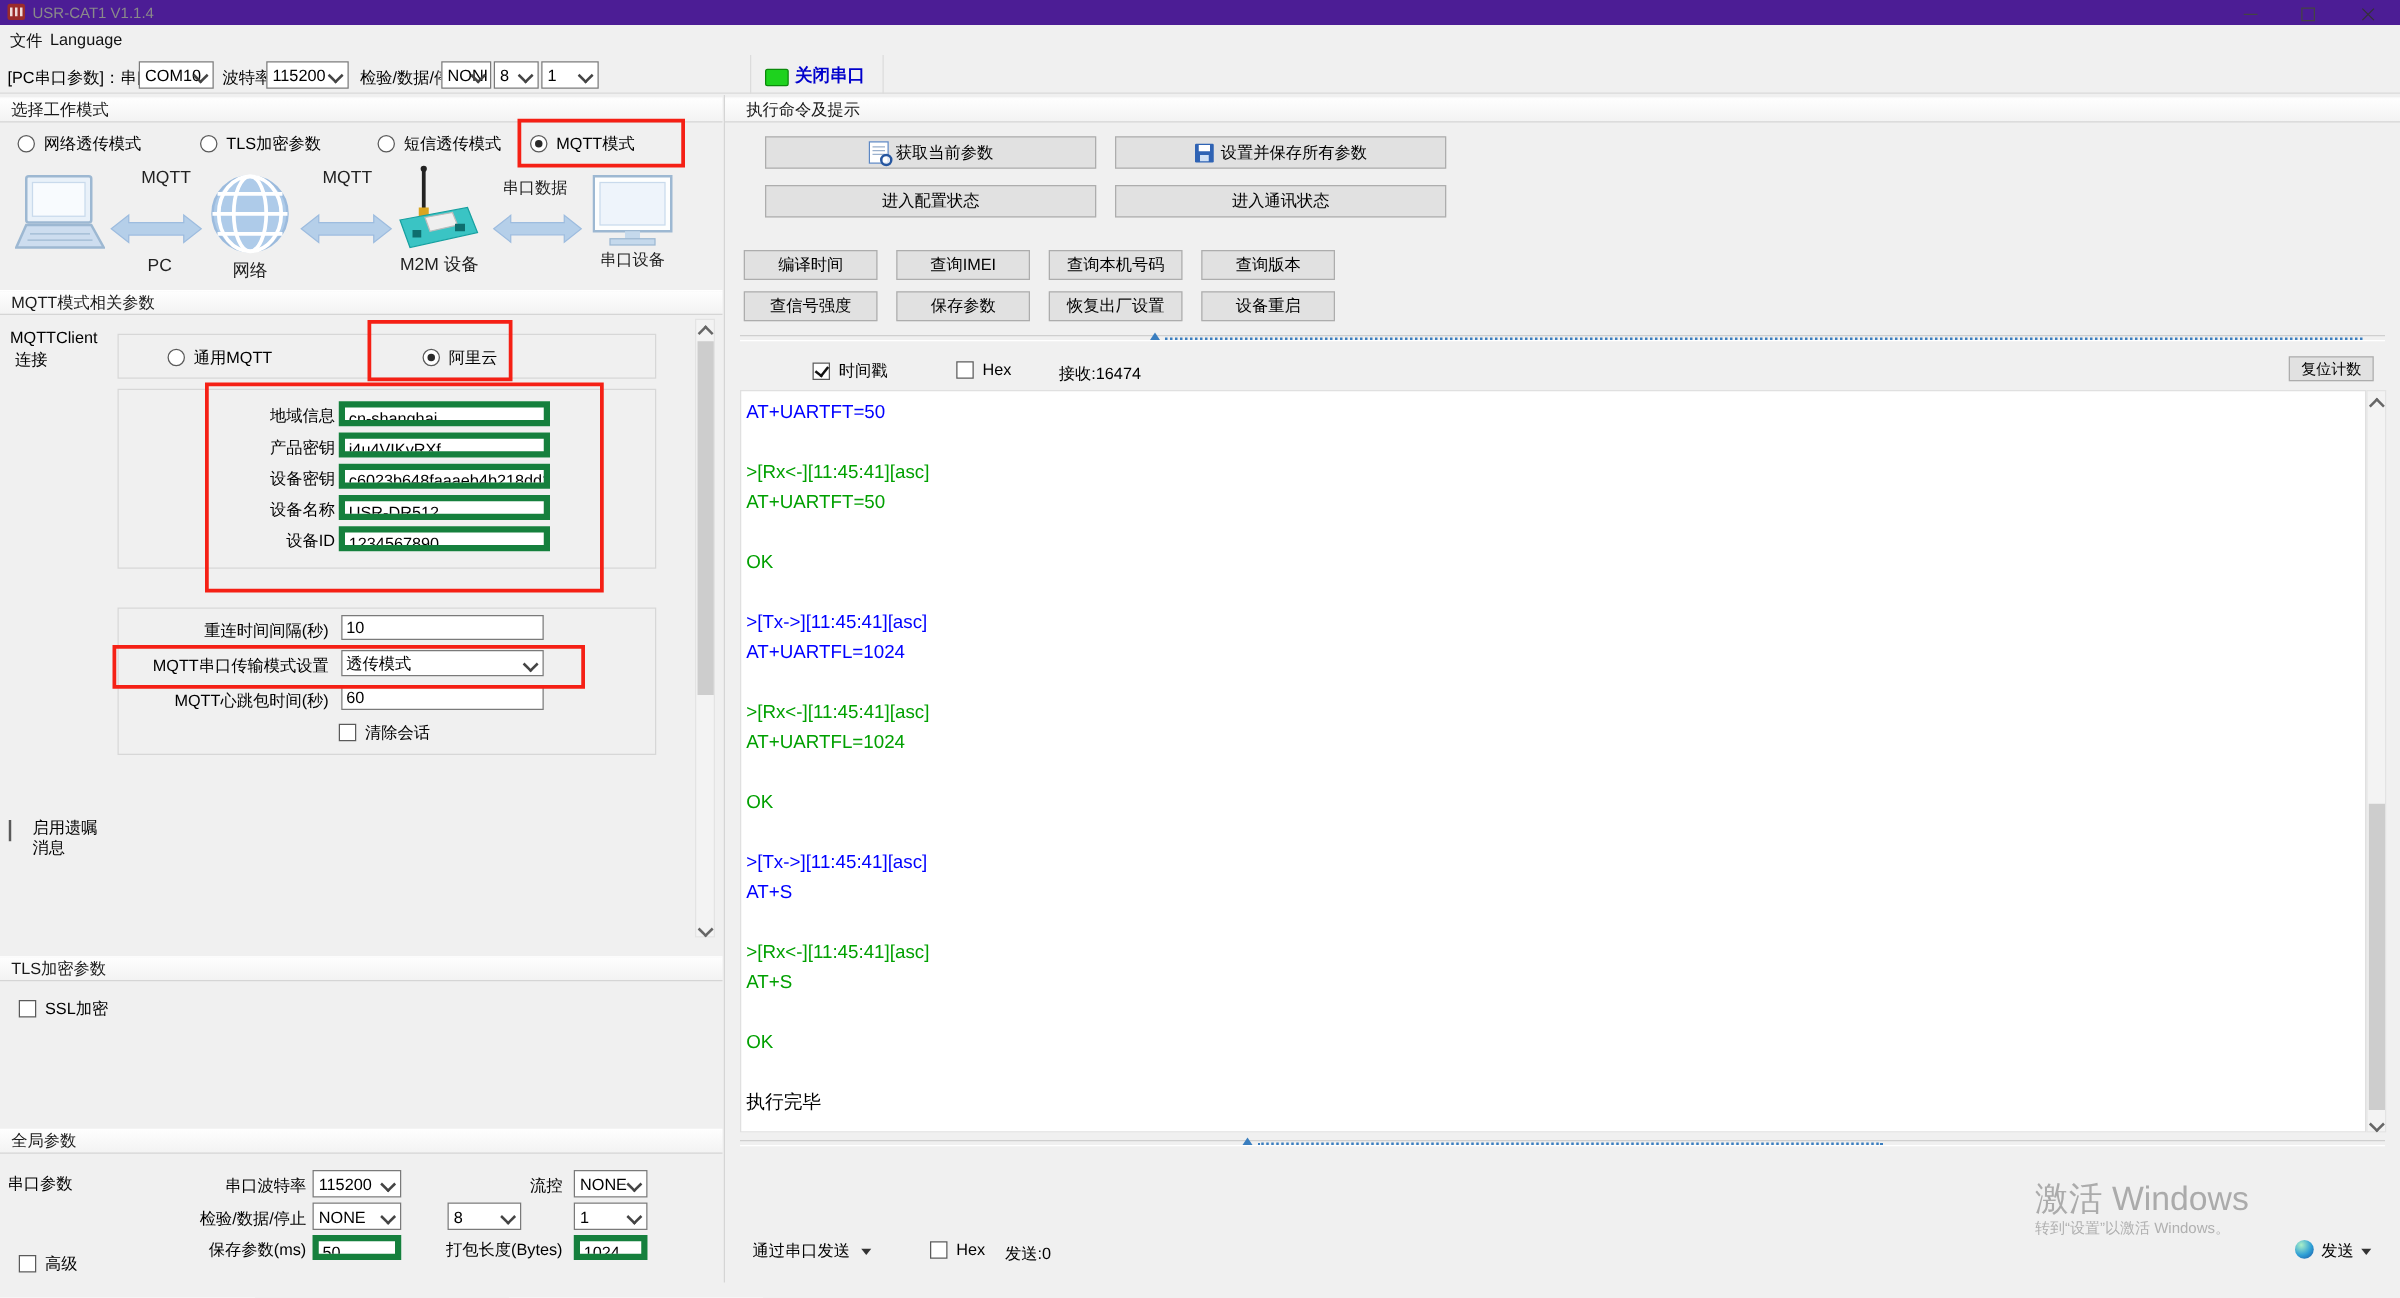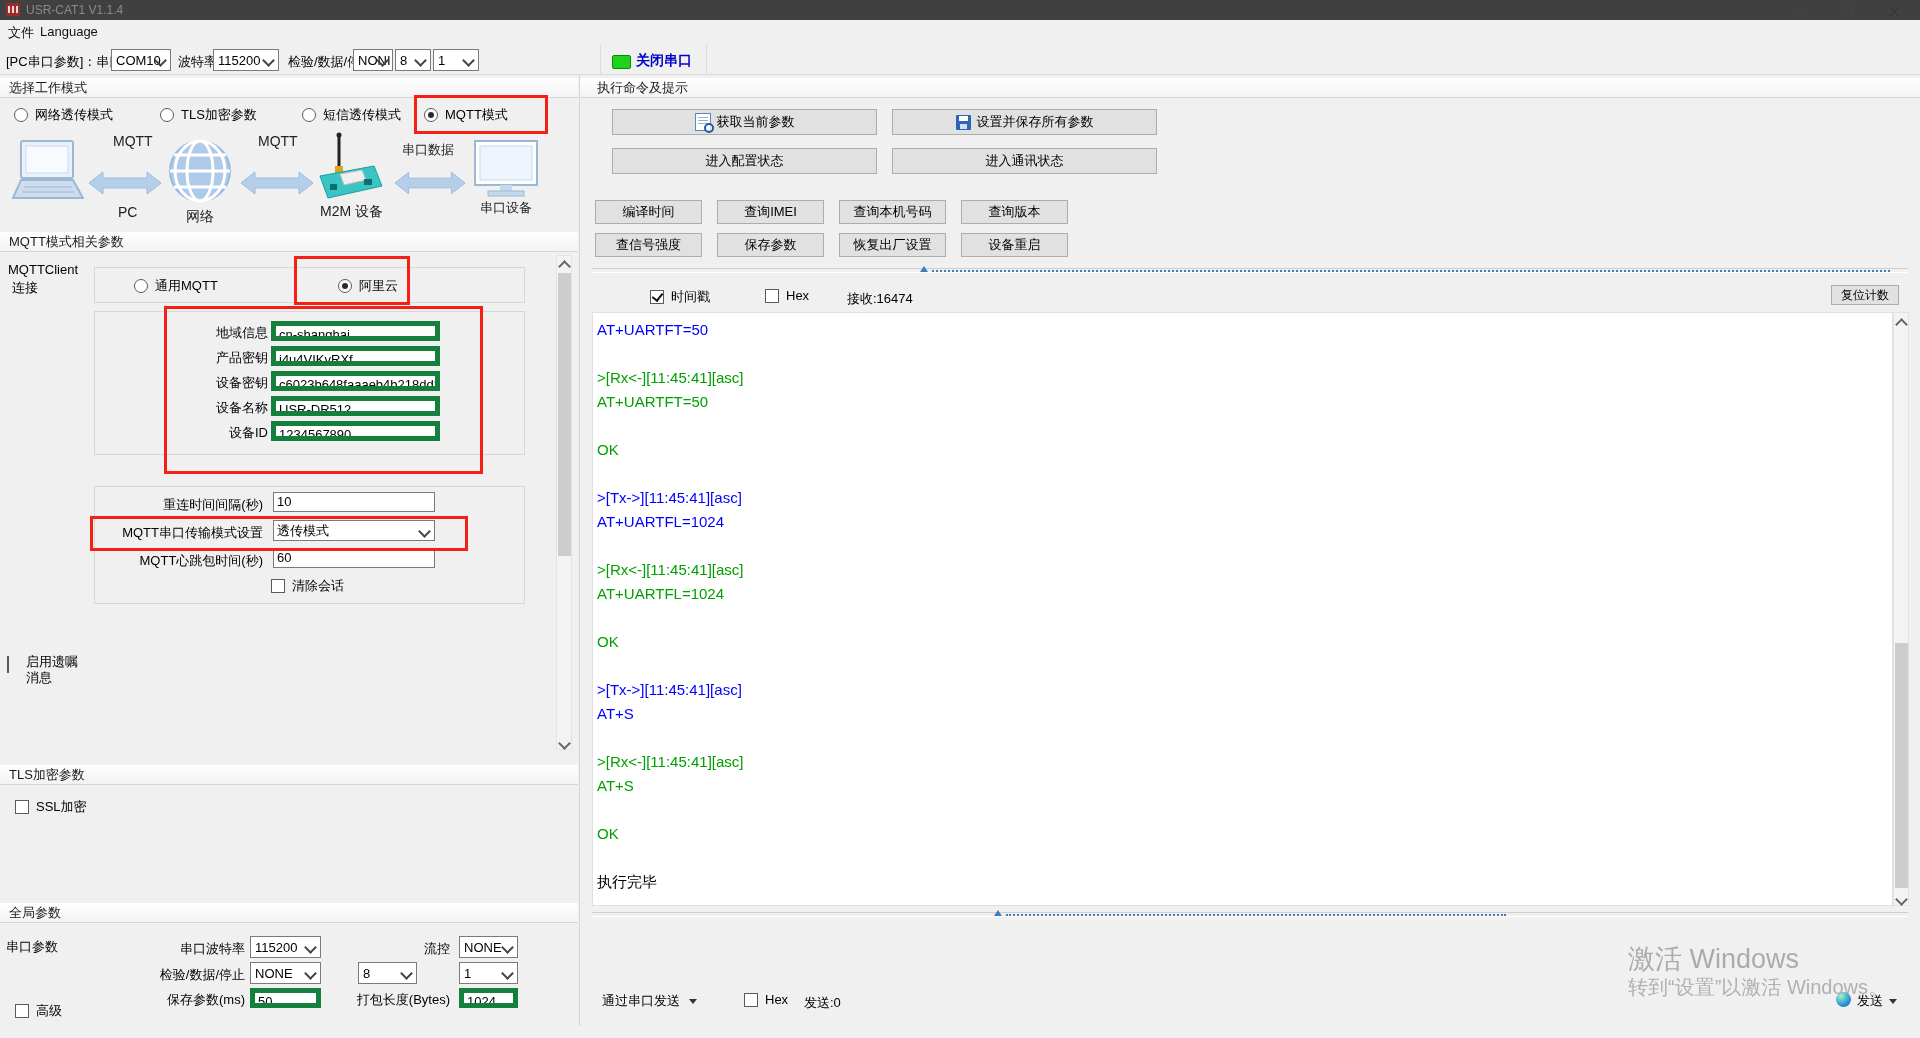--- a/index.html
+++ b/index.html
@@ -1,20 +1,20 @@
 <!DOCTYPE html>
 <html><head>
 <meta charset="utf-8">
 <style>
   html,body{margin:0;padding:0;background:#fafafa;}
   #screen{position:relative;width:1920px;height:1038px;background:#f0f0f0;overflow:hidden;
           font-family:"Liberation Sans","DejaVu Sans",sans-serif;font-size:13px;color:#000;}
   .abs{position:absolute;}
   
-  .titlebar{position:absolute;left:0;top:0;width:1920px;height:20px;background:#404040;}
+  .titlebar{position:absolute;left:0;top:0;width:1920px;height:20px;background:#4c1d95;}
   .app-icon{position:absolute;left:6px;top:3px;width:14px;height:13px;background:#9b2b2b;border-radius:2px;}
   .app-icon::before{content:"";position:absolute;left:2px;top:3px;width:2px;height:7px;background:#efdada;
                     box-shadow:4px 0 0 #efdada,8px 0 0 #efdada;}
   .win-title{position:absolute;left:26px;top:3px;font-size:12px;color:#8a8a8a;}
   .wc{position:absolute;top:0;width:36px;height:22px;display:flex;align-items:center;justify-content:center;}
   .wc-min::after{content:"";width:11px;height:1px;background:#444;}
   .wc-max::after{content:"";width:9px;height:9px;border:1px solid #444;}
   .wc-close::before,.wc-close::after{content:"";position:absolute;width:13px;height:1px;background:#333;}
   .wc-close::before{transform:rotate(45deg);} .wc-close::after{transform:rotate(-45deg);}
   .menubar{position:absolute;left:0;top:20px;width:1920px;height:22px;}
@@ -80,21 +80,21 @@
   .sb-thumb{position:absolute;background:#cdcdcd;}
   .sb-arr{position:absolute;width:7px;height:7px;border-left:2px solid #666;border-bottom:2px solid #666;}
   .sb-arr.up{transform:rotate(135deg);} .sb-arr.down{transform:rotate(-45deg);}
   
   .small-text{position:absolute;font-size:13px;}
   .caret-down{width:0;height:0;border-left:4px solid transparent;border-right:4px solid transparent;
               border-top:5px solid #333;}
   .icon-sphere{position:absolute;width:15px;height:15px;border-radius:50%;
                background:radial-gradient(circle at 5px 4px,#aaf0c8,#2e9fd6 55%,#1b4f9e);}
   .watermark1{position:absolute;font-size:27px;color:#9f9f9f;opacity:.85;}
-  .watermark2{position:absolute;font-size:20px;color:#a5a5a5;opacity:.85;}
+  .watermark2{position:absolute;font-size:12px;color:#a5a5a5;opacity:.85;}
   .diagram-label{position:absolute;font-size:14px;color:#222;}
 </style>
 </head>
 <body>
 
 <div id="screen">
 
   <div class="titlebar">
     <div class="app-icon"></div>
     <div class="win-title">USR-CAT1 V1.1.4</div>

